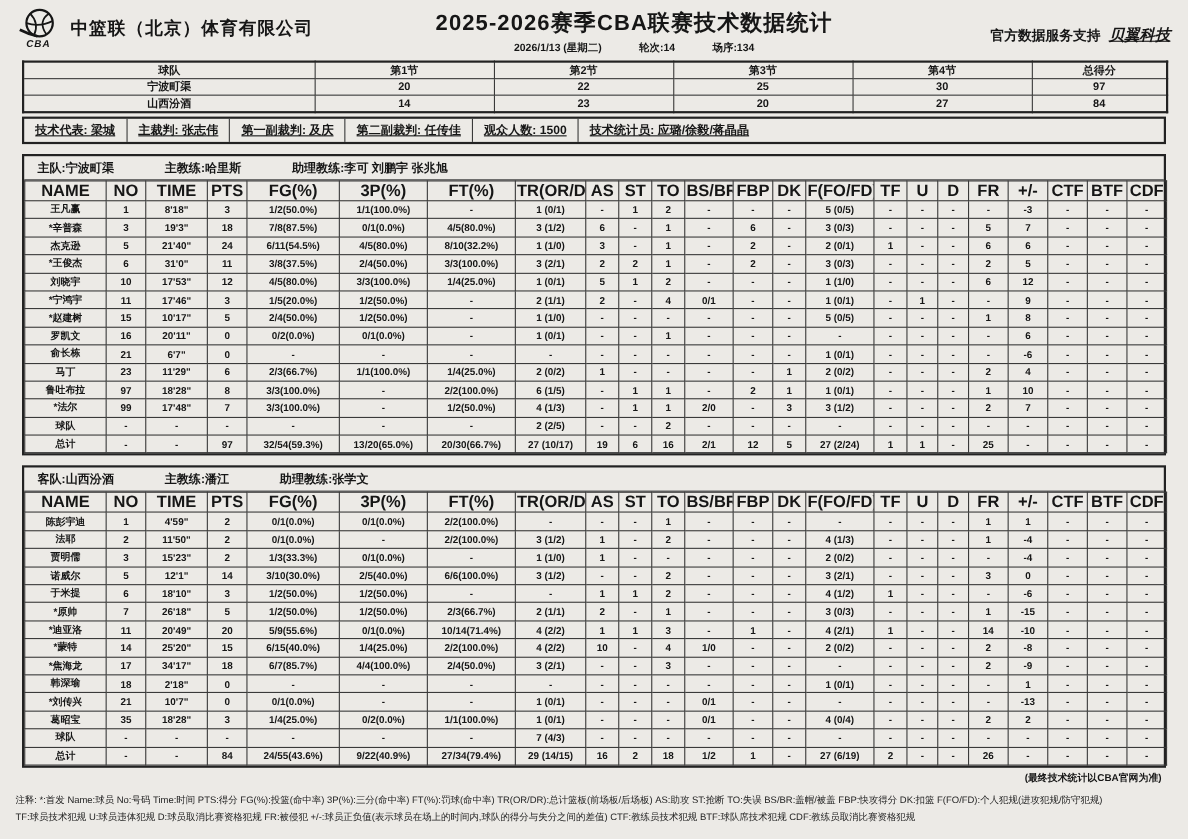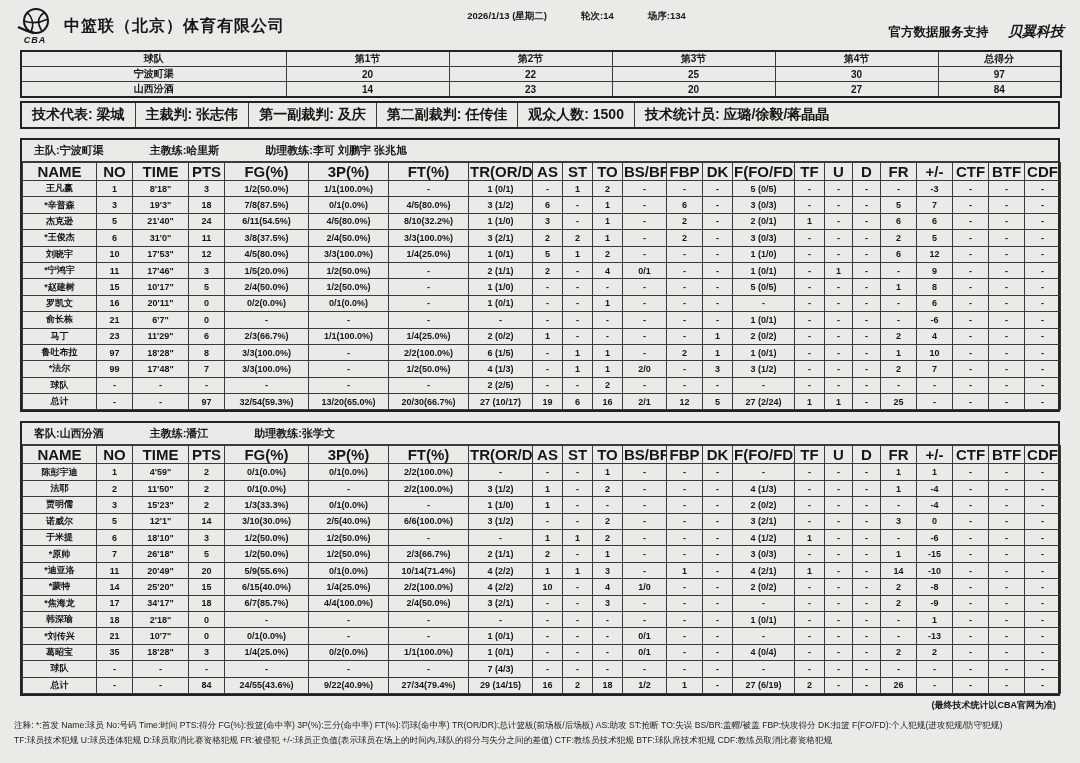--- a/index.html
+++ b/index.html
@@ -15,32 +15,32 @@
   .hdr { display:flex; align-items:flex-start; padding:7px 16px 2px 14px; }
   .hdr-left { display:flex; align-items:center; gap:8px; width:330px; }
   .logo { display:flex; flex-direction:column; align-items:center; }
   .logo svg { display:block; }
   .logo-cba { font-size:9px; font-weight:800; font-style:italic; letter-spacing:1px; margin-top:-2px; }
   .company { font-size:16px; font-weight:800; letter-spacing:1px; }
   .hdr-center { flex:1; text-align:center; }
   .title { font-size:20px; font-weight:800; letter-spacing:1px; }
   .subline { display:flex; justify-content:center; gap:34px; font-size:9.5px; font-weight:700; margin-top:3px; }
   .hdr-right { width:255px; text-align:right; font-size:12.5px; font-weight:800; padding-top:16px; white-space:nowrap; }
-  .brand { font-style:italic; font-size:14px; margin-left:16px; }
+  .brand { font-style:italic; font-size:14px; margin-left:4px;text-decoration:underline; }
   
   .score-wrap { margin:3px 20px 0; }
   table { border-collapse:collapse; width:100%; table-layout:fixed; }
   .score th, .score td {
     border:1px solid #3a3a3a; text-align:center;
     font-size:10px; font-weight:700; height:14px; padding:0;
   }
   .score { border:2px solid #222; }
   
   .officials { display:flex; margin:3px 20px 0; border:2px solid #222; background:transparent; }
-  .ofc { border-right:1px solid #3a3a3a; padding:3px 10px; font-size:14px; font-weight:700; white-space:nowrap; }
+  .ofc { border-right:1px solid #3a3a3a; padding:3px 10px; font-size:11px; font-weight:700; white-space:nowrap;text-decoration:underline; }
   .ofc:last-child { border-right:none; flex:1; }
   
   .section { margin:9px 20px 0; border:2px solid #222; background:transparent; }
   .team-line { display:flex; gap:46px; padding:3px 12px; font-size:11px; font-weight:800; border-bottom:1px solid #3a3a3a; }
   .stats th, .stats td {
     border:1px solid #3a3a3a; text-align:center; overflow:hidden; white-space:nowrap;
     font-size:9px; font-weight:700; height:16.4px; padding:0 1px;
   }
   .stats thead th { font-size:15px; }
   .stats tr td:first-child { font-weight:800; }
@@ -63,20 +63,21 @@
             <path d="M10 14 Q 22 18 34 12" stroke-width="1.6"></path>
             <path d="M4 20 Q 12 24 20 26" stroke-width="2.4"></path>
           </g>
         </svg>
       </span>
       <span class="logo-cba">CBA</span>
     </div>
     <div class="company">中篮联（北京）体育有限公司</div>
   </div>
   <div class="hdr-center">
+    <div class="title">2025-2026赛季CBA联赛技术数据统计</div>
     <div class="subline">
       <span>2026/1/13 (星期二)</span>
       <span>轮次:14</span>
       <span>场序:134</span>
     </div>
   </div>
   <div class="hdr-right">
     <span>官方数据服务支持</span>
     <span class="brand">贝翼科技</span>
   </div>

